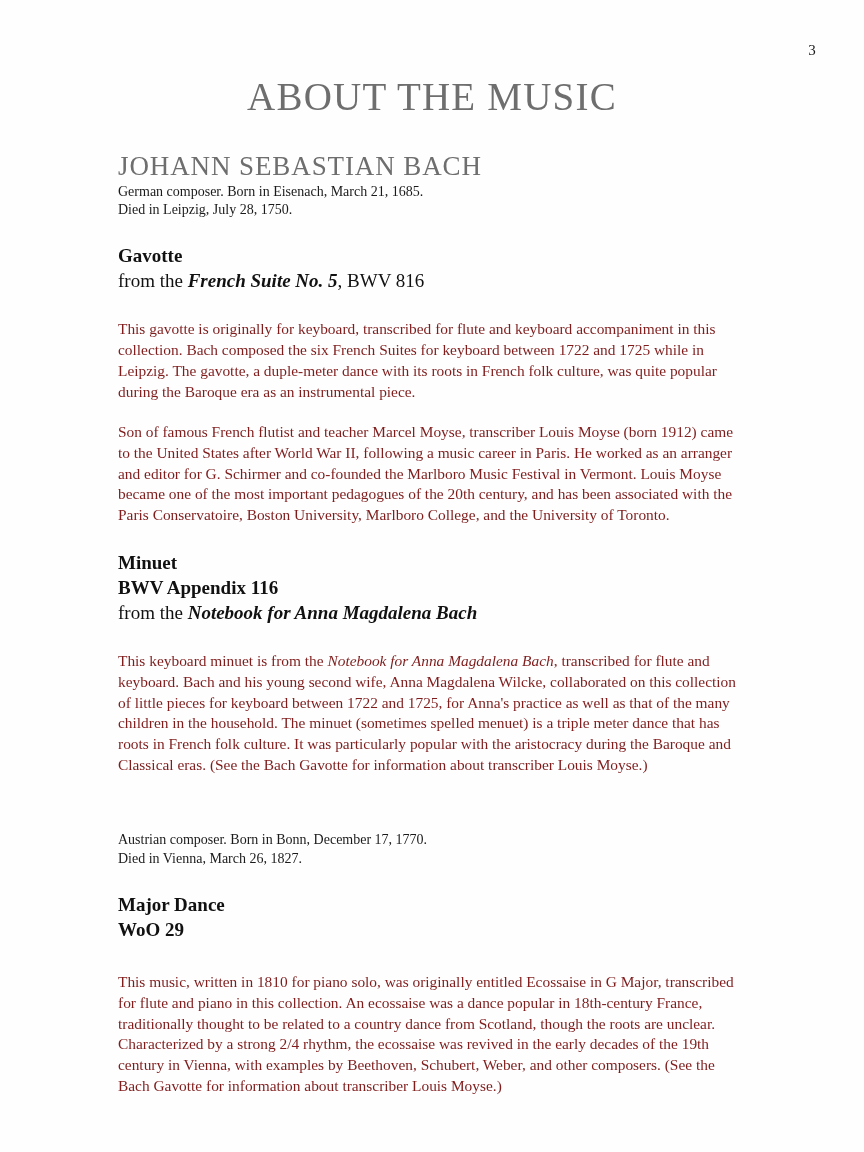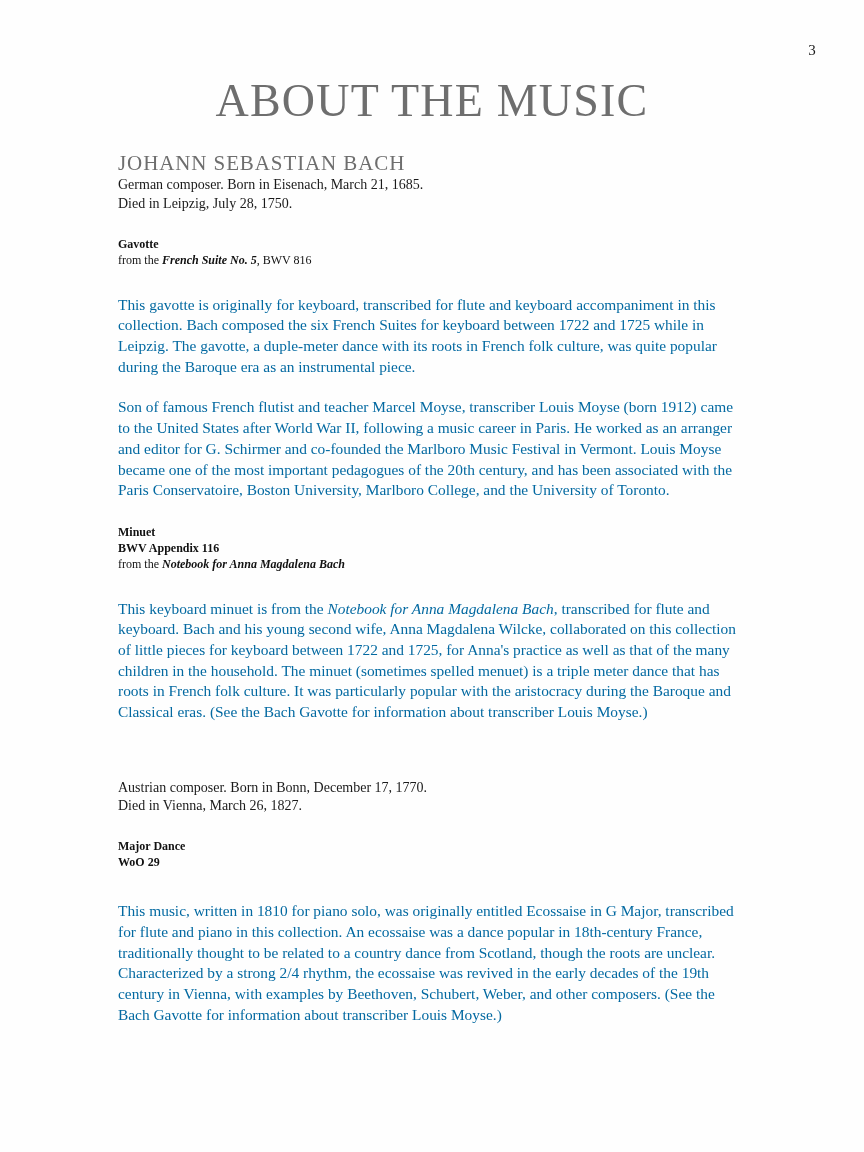--- a/index.html
+++ b/index.html
@@ -27,65 +27,65 @@
     font-size: 15px;
     color: #1a1a1a;
     letter-spacing: 0.2px;
   }
   .page-title {
     position: absolute;
     top: 74px;
     left: 0;
     right: 0;
     text-align: center;
-    font-size: 46px;
+    font-size: 39px;
     letter-spacing: 1.2px;
     color: #6e6e6e;
     font-weight: normal;
     margin: 0;
   }
   .content {
     position: absolute;
     left: 118px;
     top: 152px;
     width: 626px;
   }
   .composer-name {
-    font-size: 21px;
+    font-size: 27px;
     letter-spacing: 0.9px;
     color: #6e6e6e;
     line-height: 1.06;
     margin: 0 0 2px 0;
     font-weight: normal;
   }
   .composer-dates {
     font-size: 14px;
     line-height: 1.31;
     color: #1a1a1a;
     margin: 0;
   }
   .work-heading {
-    font-size: 12px;
+    font-size: 19px;
     font-weight: bold;
     line-height: 1.32;
     margin: 0;
     color: #111111;
   }
   .work-heading .reg {
     font-weight: normal;
   }
   .work-heading em {
     font-style: italic;
     font-weight: bold;
   }
   .para {
     font-size: 15.4px;
     line-height: 1.345;
     margin: 0;
-    color: #0369a1;
+    color: #7f1d1d;
     text-align: left;
   }
   .para em {
     font-style: italic;
   }
   .sp-20 { height: 20px; }
   .sp-24 { height: 24px; }
   .sp-26 { height: 26px; }
   .sp-30 { height: 30px; }
   .sp-56 { height: 56px; }

